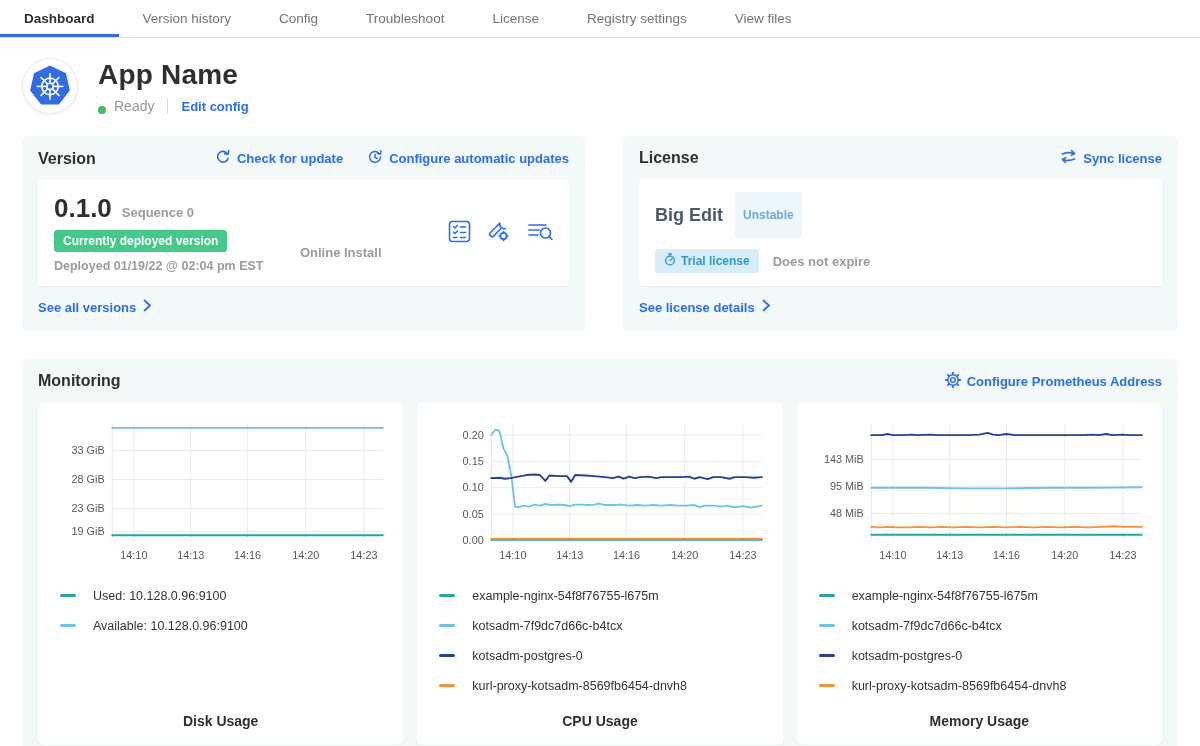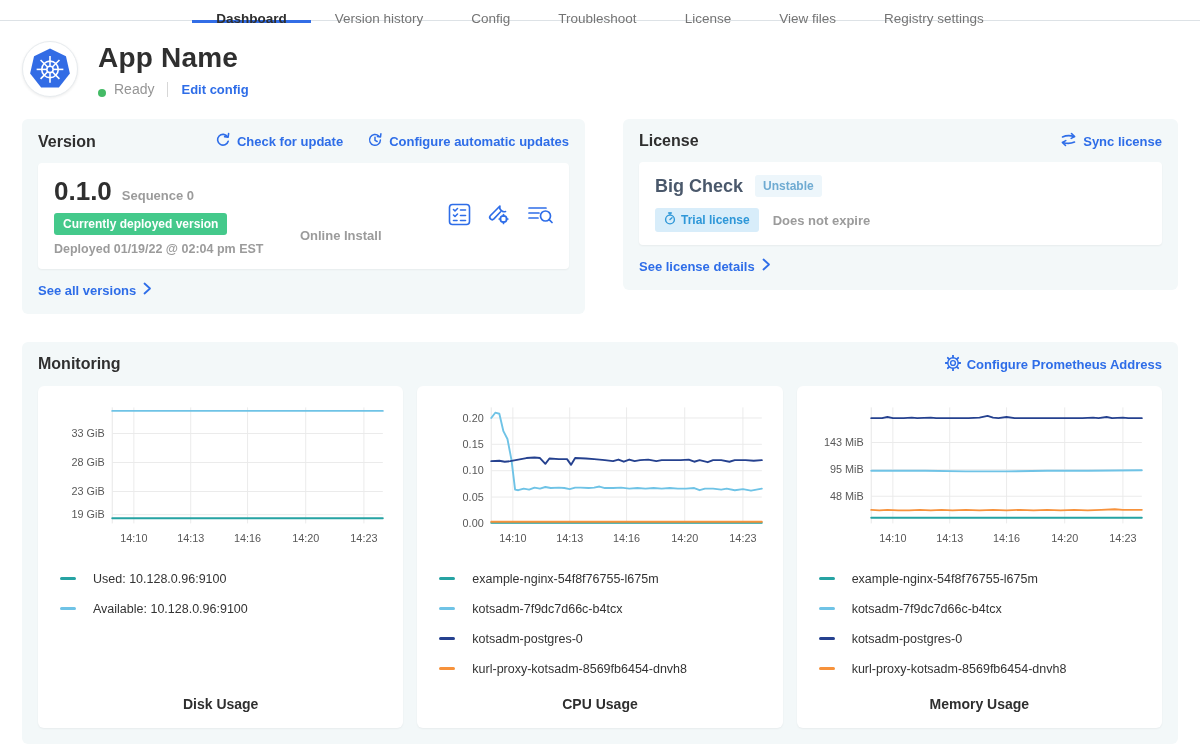--- a/index.html
+++ b/index.html
@@ -1,21 +1,21 @@
 <!DOCTYPE html>
 <html><head>
 <meta charset="utf-8">
 <style>
   * { box-sizing: border-box; margin: 0; padding: 0; }
   html,body { width:1200px; height:746px; overflow:hidden; background:#fff;
     font-family:"Liberation Sans", sans-serif; color:#323232; }
 
   
-  .topnav { height:21px; background:#fff; border-bottom:1px solid #dde2e6;
-    display:flex; justify-content:center; align-items:stretch; }
+  .topnav { height:38px; background:#fff; border-bottom:1px solid #dde2e6;
+    display:flex; align-items:stretch; }
   .tabs { display:flex; }
   .tab { padding:11px 24px 9px; font-size:13.5px; color:#747474; cursor:pointer;
     border-bottom:3px solid transparent; }
   .tab.active { color:#2f2f2f; font-weight:bold; border-bottom-color:#326de6; }
 
   
   .main { padding:16px 22px 0; }
 
   .app-header { display:flex; align-items:center; gap:20px; margin:4px 0 22px; }
   .avatar { width:56px; height:56px; border-radius:50%; background:#fff;
@@ -46,21 +46,21 @@
   .badge-green { display:inline-block; background:#44c98b; color:#fff; font-size:12px;
     font-weight:bold; padding:4px 9px; border-radius:3px; margin:6px 0 7px; }
   .deployed { font-size:12.5px; color:#9b9b9b; font-weight:600; }
   .install-type { font-size:13px; color:#9b9b9b; font-weight:bold; margin-right:30px;margin-top:39px; }
   .ver-icons { display:flex; gap:16px; align-items:center; }
   .see-link { display:inline-flex; align-items:center; gap:7px; margin-top:13px; }
 
   .cust-row { display:flex; align-items:center; gap:12px; }
   .cust-name { font-size:18px; font-weight:bold; color:#4a586b; }
   .badge-channel { background:#edf6fb; color:#6fabd2; font-size:12px; font-weight:600;
-    padding:4px 8px; border-radius:3px; }
+    padding:16px 8px; border-radius:3px; }
   .lic-row2 { display:flex; align-items:center; gap:14px; margin-top:11px; }
   .badge-trial { display:inline-flex; align-items:center; gap:5px; background:#d8edfa;
     color:#2e97d8; font-size:12px; font-weight:bold; padding:4px 9px; border-radius:3px; }
   .expiry { font-size:13px; color:#9b9b9b; font-weight:600; }
 
   
   .monitoring { background:#f3f8f9; border-radius:6px; padding:13px 16px 16px; margin-top:28px; }
   .charts-row { display:flex; gap:14px; margin-top:6px; }
   .chart-card { background:#fff; border-radius:6px; box-shadow:0 1px 2px rgba(0,0,0,.05);
     flex:1; padding:12px 12px 16px; display:flex; flex-direction:column; height:342px; }
@@ -75,22 +75,22 @@
 </head>
 <body>
 
 <nav class="topnav">
   <div class="tabs">
     <div class="tab active">Dashboard</div>
     <div class="tab">Version history</div>
     <div class="tab">Config</div>
     <div class="tab">Troubleshoot</div>
     <div class="tab">License</div>
+    <div class="tab">Registry settings</div>
     <div class="tab">View files</div>
-    <div class="tab">Registry settings</div>
   </div>
 </nav>
 
 <div class="main">
 
   <header class="app-header">
     <div class="avatar">
       <svg width="44" height="44" viewBox="0 0 56 56">
         <polygon points="28,2 48.3,11.8 53.3,33.8 39.3,51.4 16.7,51.4 2.7,33.8 7.7,11.8" fill="#326ce5"></polygon>
         <g stroke="#fff" stroke-width="2" fill="none">
@@ -207,21 +207,21 @@
               <path d="M14.5 10 Q9 12.5 3 10.5"></path>
                 <polyline points="5.5,13.5 2.4,10.4 5.8,8.6"></polyline>
             </svg>
           </span>
           <span>Sync license</span>
         </a>
       </div>
 
       <div class="inner">
         <div class="cust-row">
-          <span class="cust-name">Big Check</span>
+          <span class="cust-name">Big Edit</span>
           <span class="badge-channel">Unstable</span>
         </div>
         <div class="lic-row2">
           <span class="badge-trial">
             <span>
               <svg width="12" height="13" viewBox="0 0 12 13" fill="none" stroke="#2e97d8" stroke-width="1.4" stroke-linecap="round">
                 <circle cx="6" cy="7.5" r="4.4"></circle>
                 <line x1="6" y1="1" x2="6" y2="2.6"></line>
                   <line x1="4.6" y1="1" x2="7.4" y2="1"></line>
                 <polyline points="6,7.5 8,5.7"></polyline>

